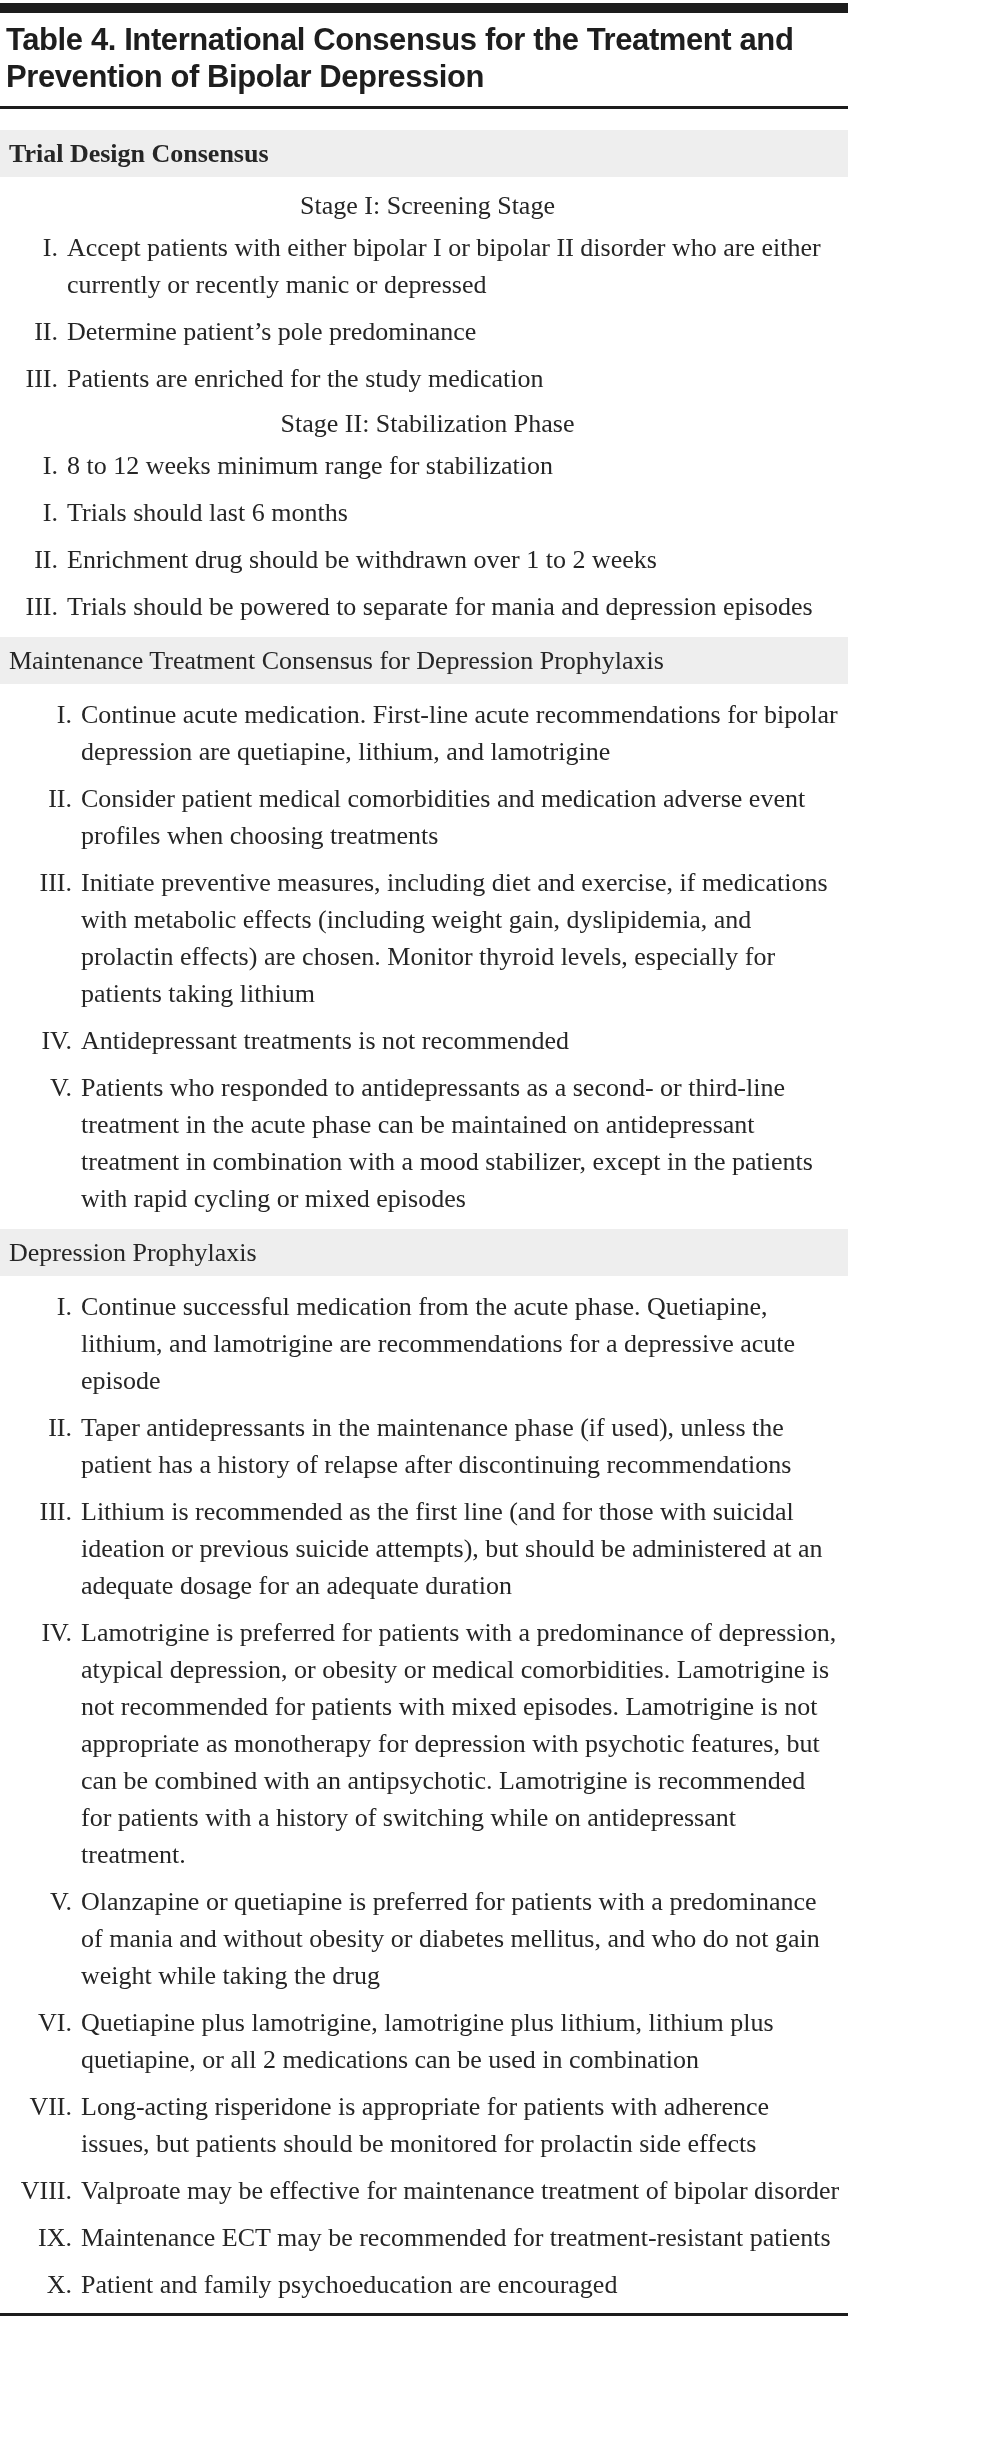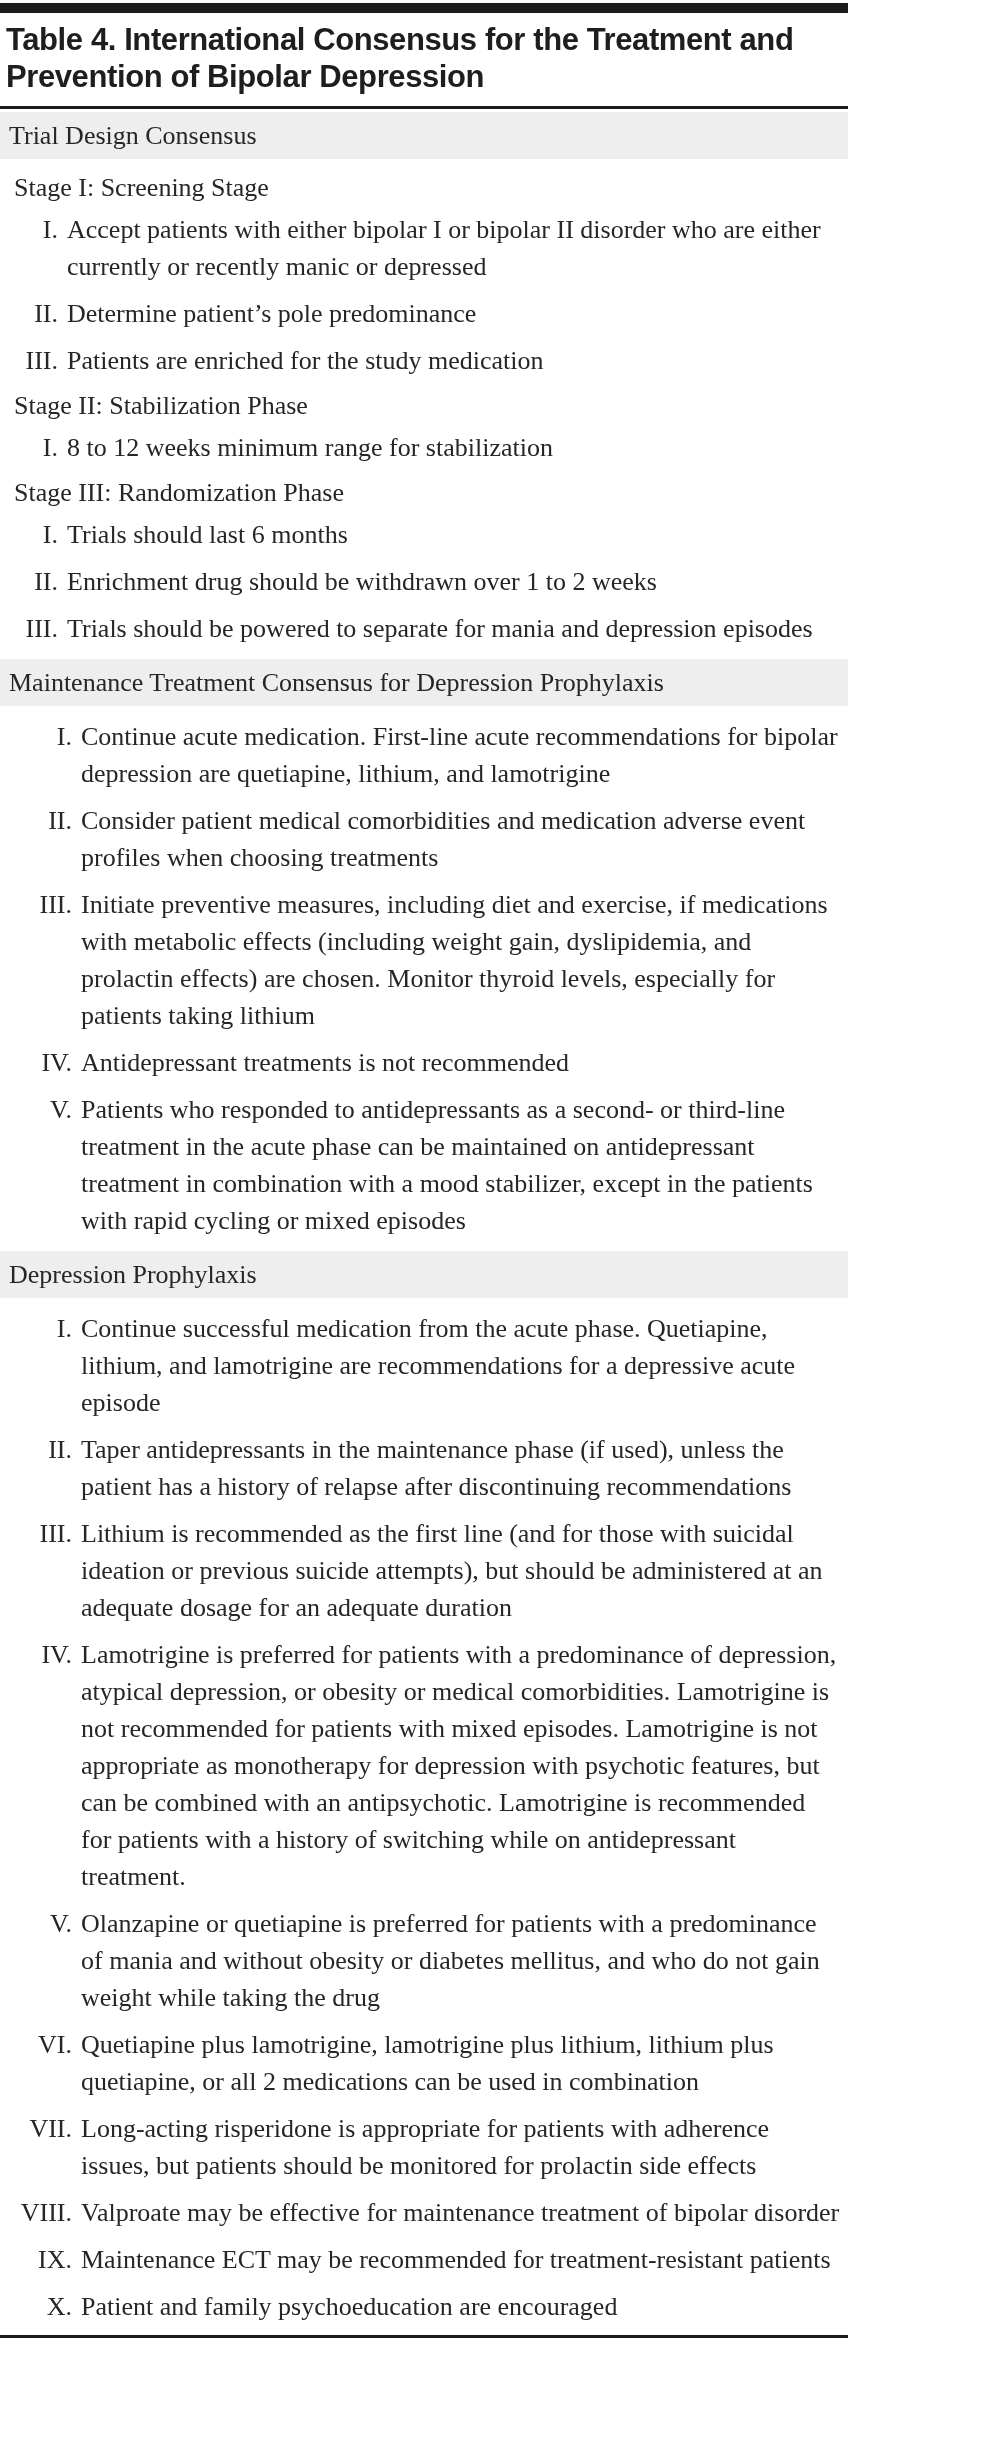--- a/index.html
+++ b/index.html
@@ -28,28 +28,29 @@
   .rule { height: 3px; background: #1c1c1c; }
 
   .band {
     background: #eeeeee;
     font-size: 26px;
     line-height: 33px;
     padding: 7px 10px 7px 9px;
     margin: 12px 0 12px 0;
     color: #262626;
   }
-  .band.first { margin-top: 3px; }
+  .band.first { margin-top: 21px; font-weight: bold; }
 
   .stage-heading {
     font-size: 26px;
     line-height: 34px;
     margin: 2px 0 6px 0;
-    padding-left: 14px;
+    padding-left: 7px;
     color: #262626;
+    text-align: center;
   }
 
   .list { padding-right: 8px; }
   .item {
     display: flex;
     align-items: flex-start;
     font-size: 26px;
     line-height: 37px;
     margin-bottom: 10px;
     color: #262626;
@@ -94,21 +95,20 @@
   </div>
 
   <div class="stage-heading">Stage II: Stabilization Phase</div>
   <div class="list">
     <div class="item">
       <span class="num">I.</span>
       <span class="txt">8 to 12 weeks minimum range for stabilization</span>
     </div>
   </div>
 
-  <div class="stage-heading">Stage III: Randomization Phase</div>
   <div class="list">
     <div class="item">
       <span class="num">I.</span>
       <span class="txt">Trials should last 6 months</span>
     </div>
     <div class="item">
       <span class="num">II.</span>
       <span class="txt">Enrichment drug should be withdrawn over 1 to 2 weeks</span>
     </div>
     <div class="item">

